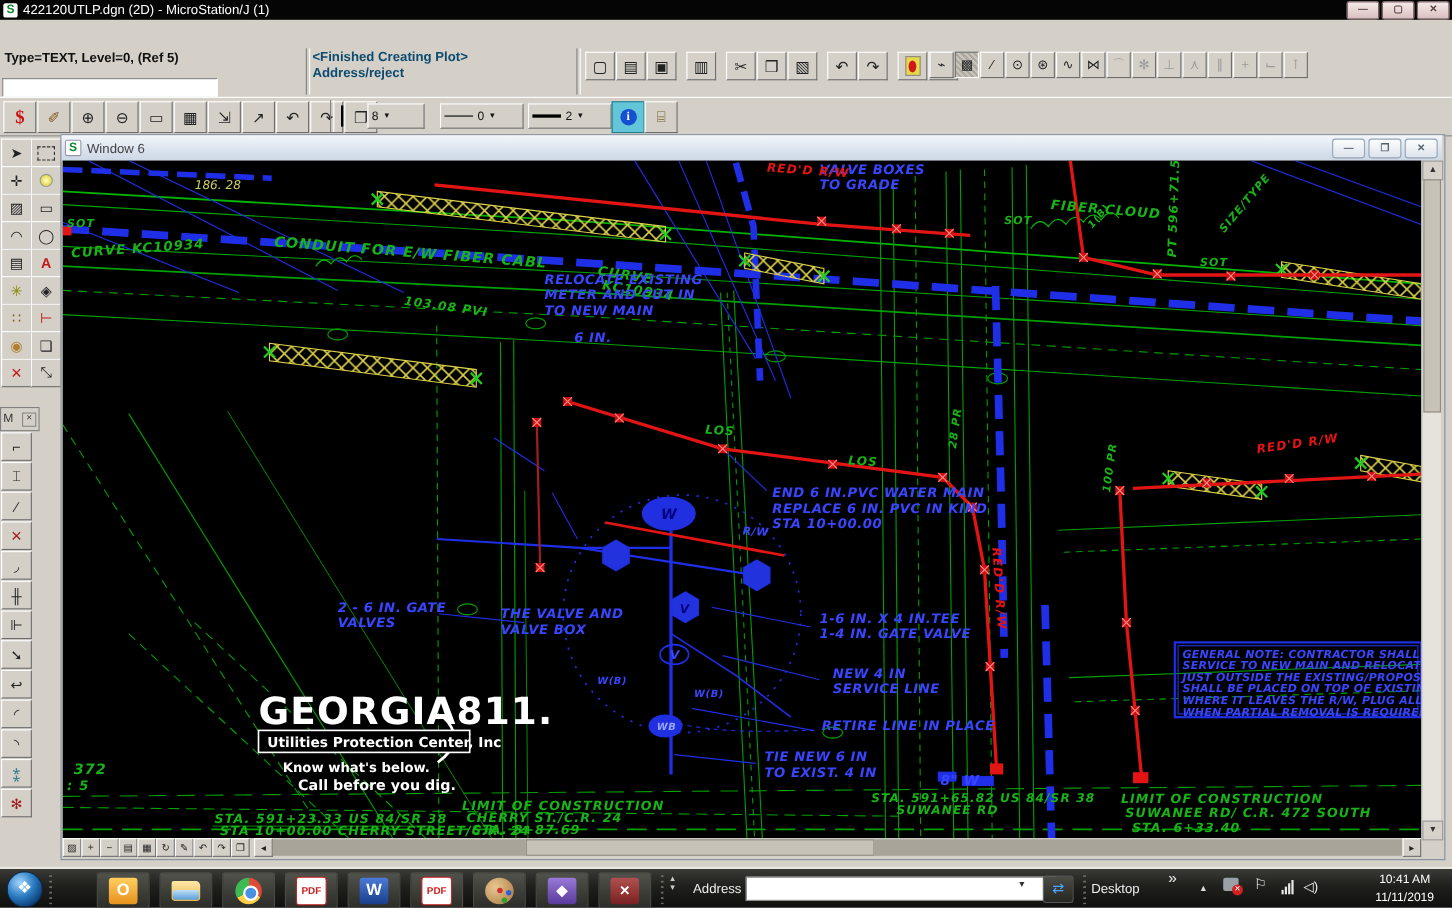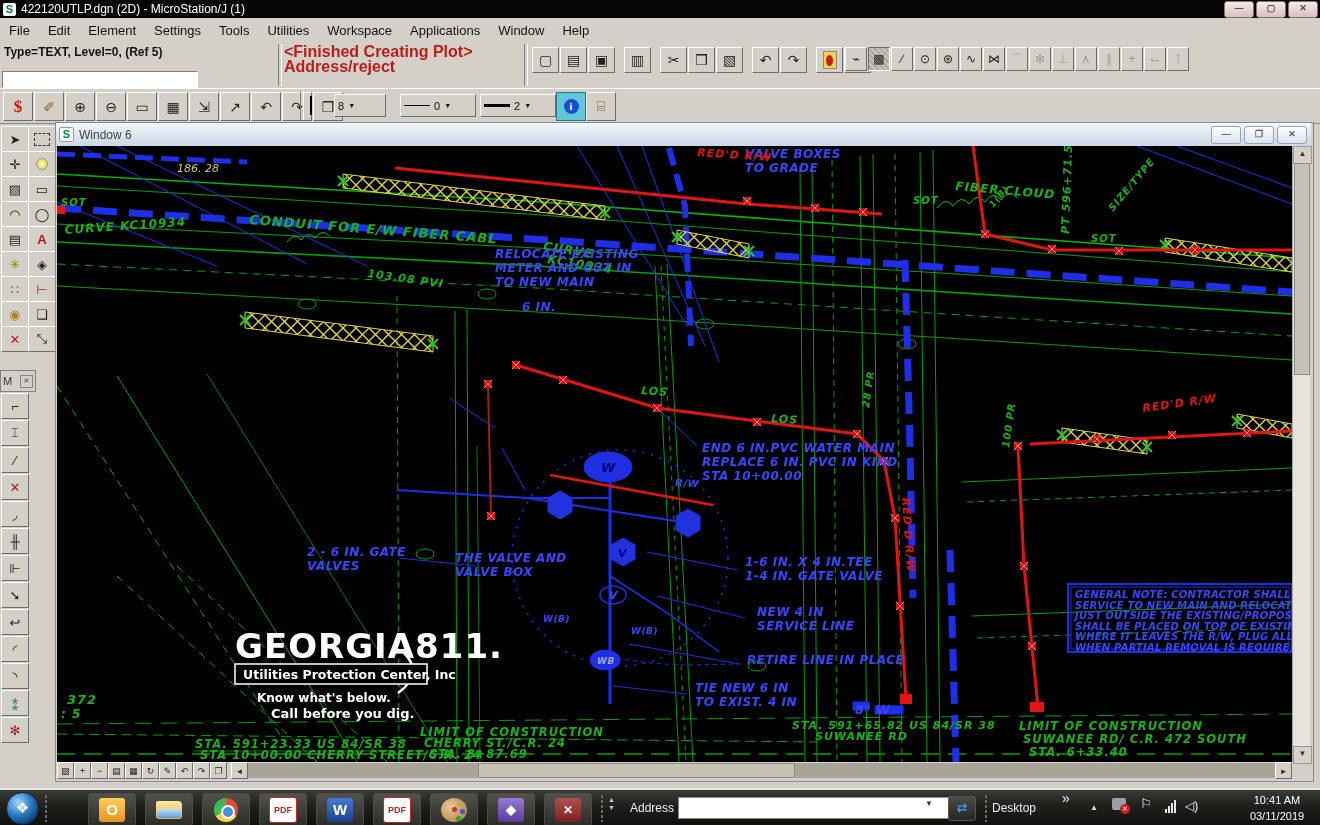--- a/index.html
+++ b/index.html
@@ -15,21 +15,21 @@
   .cap-btn{width:28px;height:15px;background:linear-gradient(#f6eaea,#d9bfbf);border:1px solid #8a7070;
            border-radius:3px;color:#5a4040;font-size:9px;line-height:13px;text-align:center;font-weight:bold;}
   
   .menubar{left:0;top:18px;width:1320px;height:24px;background:#d4d0c8;display:flex;align-items:center;border-bottom:1px solid #c0bcb4;}
   .menu-item{padding:2px 9px;font-size:13px;color:#111;}
   
   .promptrow{left:0;top:42px;width:1320px;height:46px;background:#d4d0c8;}
   .prompt-left{left:4px;top:3px;font-size:12px;font-weight:bold;color:#111;}
   .keyin{left:2px;top:29px;width:190px;height:13px;background:#fff;border:1px solid #808080;border-right-color:#fff;border-bottom-color:#fff;}
   .vgroove{top:2px;width:2px;height:42px;border-left:1px solid #808080;border-right:1px solid #fff;}
-  .prompt-msg{left:284px;top:2px;font-size:16px;font-weight:bold;color:#b91c1c;line-height:15px;}
+  .prompt-msg{left:284px;top:2px;font-size:12px;font-weight:bold;color:#0c4a6e;line-height:15px;}
   .tbgroup{top:5px;display:flex;gap:1px;}
   .tb-btn{width:25px;height:24px;background:#d4d0c8;border:1px solid;border-color:#fff #6e6e6e #6e6e6e #fff;
           display:flex;align-items:center;justify-content:center;font-size:14px;color:#222;}
   .tb-sm{width:20px;height:22px;font-size:12px;}
   .pressed{border-color:#6e6e6e #fff #fff #6e6e6e;
            background-image:repeating-linear-gradient(45deg,#c8c4bc 0 2px,#aeaaa2 2px 4px);}
   .grayg{color:#9a9a9a;}
   .sel-ico{width:12px;height:16px;background:#e8d84a;border:1px solid #888;display:flex;align-items:center;justify-content:center;}
   .sel-oval{width:7px;height:11px;background:#d01818;border-radius:50%;}
   .q-help{color:#7a1f9c;font-weight:bold;font-size:16px;}
@@ -104,32 +104,20 @@
   <div class="abs titlebar">
     <span class="ms-logo">S</span>
     <span class="title-text">422120UTLP.dgn (2D) - MicroStation/J (1)</span>
     <span class="cap-btns">
       <span class="cap-btn">—</span>
       <span class="cap-btn">▢</span>
       <span class="cap-btn">✕</span>
     </span>
   </div>
 
-  <div class="abs menubar">
-    <span class="menu-item">File</span>
-    <span class="menu-item">Edit</span>
-    <span class="menu-item">Element</span>
-    <span class="menu-item">Settings</span>
-    <span class="menu-item">Tools</span>
-    <span class="menu-item">Utilities</span>
-    <span class="menu-item">Workspace</span>
-    <span class="menu-item">Applications</span>
-    <span class="menu-item">Window</span>
-    <span class="menu-item">Help</span>
-  </div>
 
   <div class="abs promptrow">
     <div class="abs prompt-left">Type=TEXT, Level=0, (Ref 5)</div>
     <input class="abs keyin" value="" style="">
     <div class="abs vgroove" style="left:278px"></div>
     <div class="abs prompt-msg">
       <div>&lt;Finished Creating Plot&gt;</div>
       <div>Address/reject</div>
     </div>
     <div class="abs vgroove" style="left:524px"></div>
@@ -588,17 +576,17 @@
     <span class="abs" style="left:1140px;top:6px;color:#eee;font-size:13px">⚐</span>
     <span class="abs net-bars" style="left:1165px;top:10px">
       <i style="height:4px"></i>
         <i style="height:7px"></i>
         <i style="height:10px"></i>
         <i style="height:13px"></i>
     </span>
     <span class="abs tray-txt" style="left:1185px;top:9px">◁)</span>
     <div class="abs clock">
       <div>10:41 AM</div>
-      <div>03/11/2019</div>
+      <div>11/11/2019</div>
     </div>
   </div>
 
 </div>
 
 </body></html>

